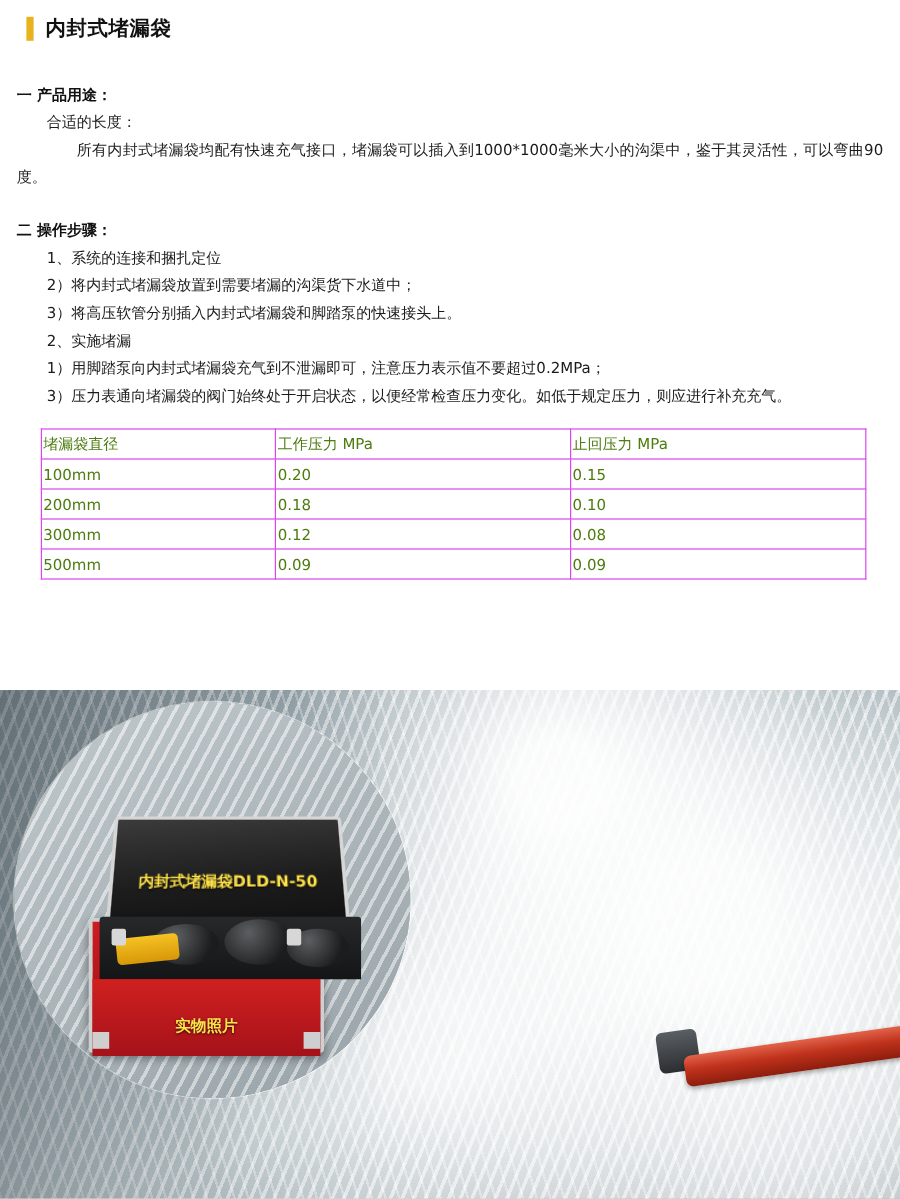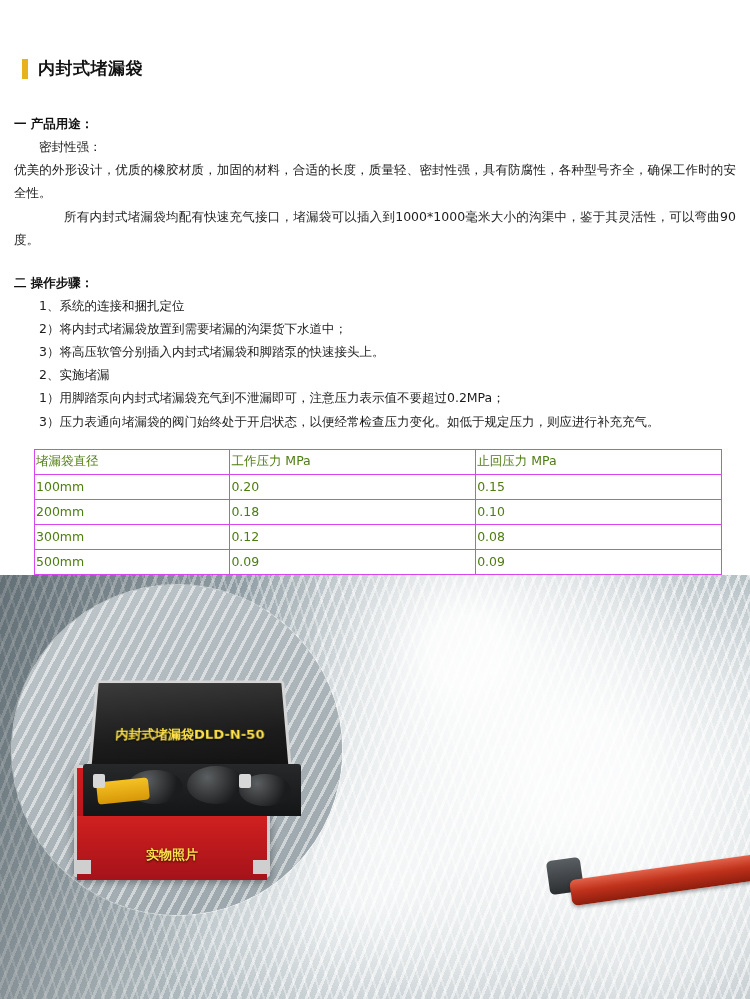--- a/index.html
+++ b/index.html
@@ -15,21 +15,20 @@
     overflow: hidden;
     font-family: "DejaVu Sans", "Liberation Sans", sans-serif;
     color: #1a1a1a;
   }
 
   
   .title-row {
     display: flex;
     align-items: center;
     padding: 12px 0 6px 22px;
-    margin-top: 45px;
   }
   .title-bar {
     width: 6px;
     height: 20px;
     background: #e8b21d;
     margin-right: 10px;
     flex: none;
   }
   .title-text {
     font-size: 17px;
@@ -255,22 +254,21 @@
 </head>
 <body>
 
 <div class="title-row">
   <div class="title-bar"></div>
   <div class="title-text">内封式堵漏袋</div>
 </div>
 
 <div class="content">
   <div class="section-head">一 产品用途：</div>
-  <div class="para indent2">密封性强：</div>
-  <div class="para">优美的外形设计，优质的橡胶材质，加固的材料，合适的长度，质量轻、密封性强，具有防腐性，各种型号齐全，确保工作时的安全性。</div>
+  <div class="para indent2">合适的长度：</div>
   <div class="para indent4">所有内封式堵漏袋均配有快速充气接口，堵漏袋可以插入到1000*1000毫米大小的沟渠中，鉴于其灵活性，可以弯曲90度。</div>
   <div class="section-head">二 操作步骤：</div>
   <div class="list-line indent2">1、系统的连接和捆扎定位</div>
   <div class="list-line indent2">2）将内封式堵漏袋放置到需要堵漏的沟渠货下水道中；</div>
   <div class="list-line indent2">3）将高压软管分别插入内封式堵漏袋和脚踏泵的快速接头上。</div>
   <div class="list-line indent2">2、实施堵漏</div>
   <div class="list-line indent2">1）用脚踏泵向内封式堵漏袋充气到不泄漏即可，注意压力表示值不要超过0.2MPa；</div>
   <div class="list-line indent2">3）压力表通向堵漏袋的阀门始终处于开启状态，以便经常检查压力变化。如低于规定压力，则应进行补充充气。</div>
 </div>
 

